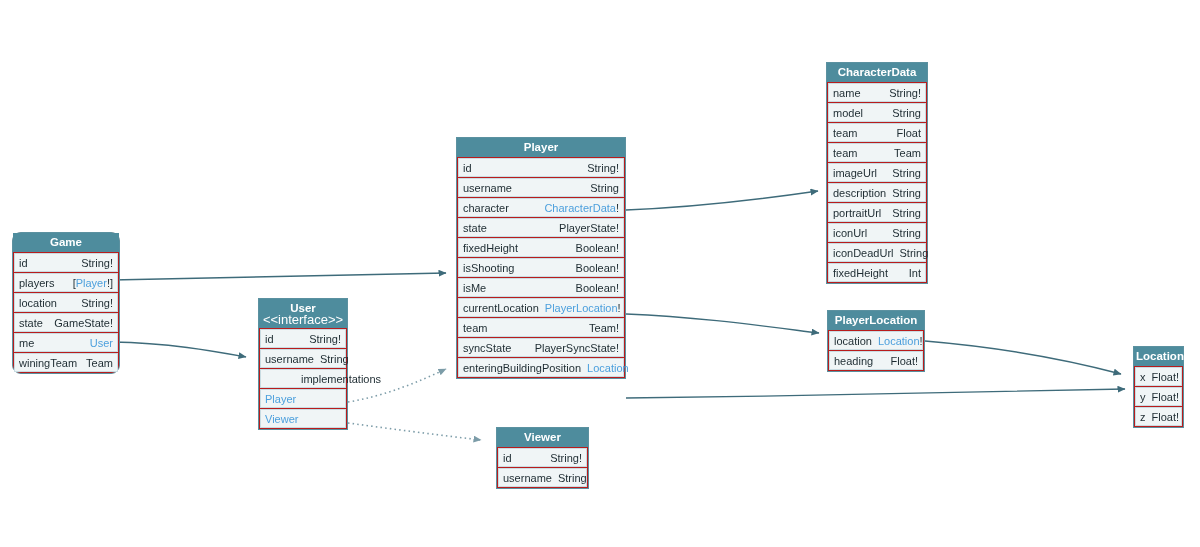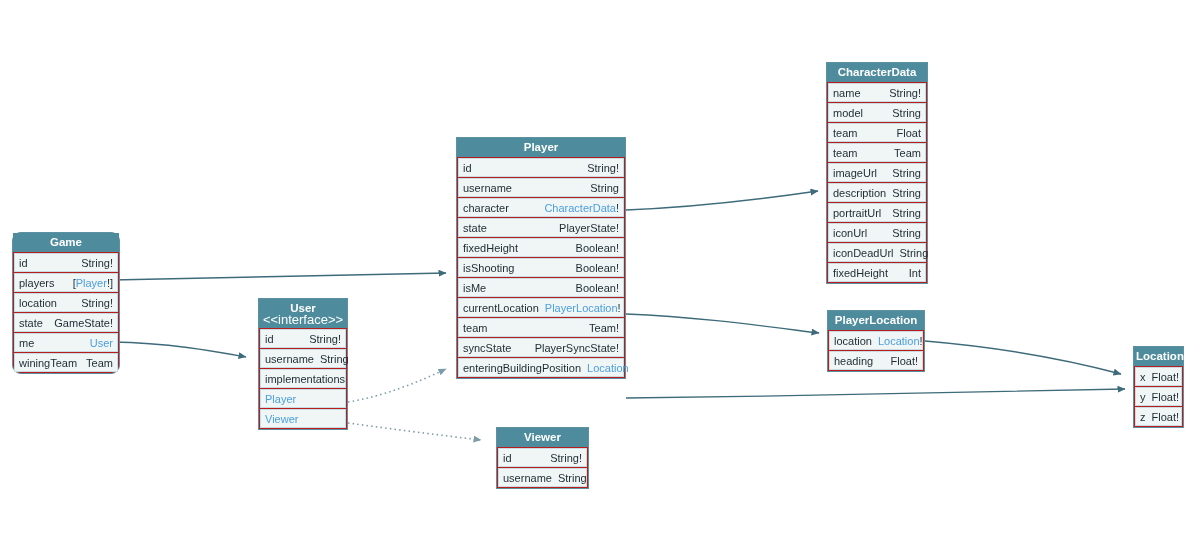--- a/index.html
+++ b/index.html
@@ -34,21 +34,21 @@
     background:var(--row-bg,#f0f5f6);
     border:1px solid var(--row-border,#c9dce2);
     margin:1px;
     height:17px;
     padding:0 4px;
     white-space:nowrap;
   }
   .fname{color:var(--text,#1d2b31);}
   .ftype{color:var(--text,#1d2b31);}
   .link{color:var(--link,#4da0dd);cursor:pointer;}
-  .section .fname{color:var(--text,#1d2b31);}
+  .section .fname{color:var(--text,#1d2b31);margin-left:36px;}
   .linkrow{justify-content:flex-start;}
   path.solid{fill:none;stroke:var(--edge,#3e6b7a);stroke-width:1.4;}
   path.dotted{fill:none;stroke:var(--edge-dotted,#7c9ca8);stroke-width:1.6;stroke-dasharray:1.5 3.2;}
 </style>
 </head>
 <body>
 
 <div class="canvas">
   <svg id="edge-layer" viewBox="0 0 1200 547">
     <defs>

